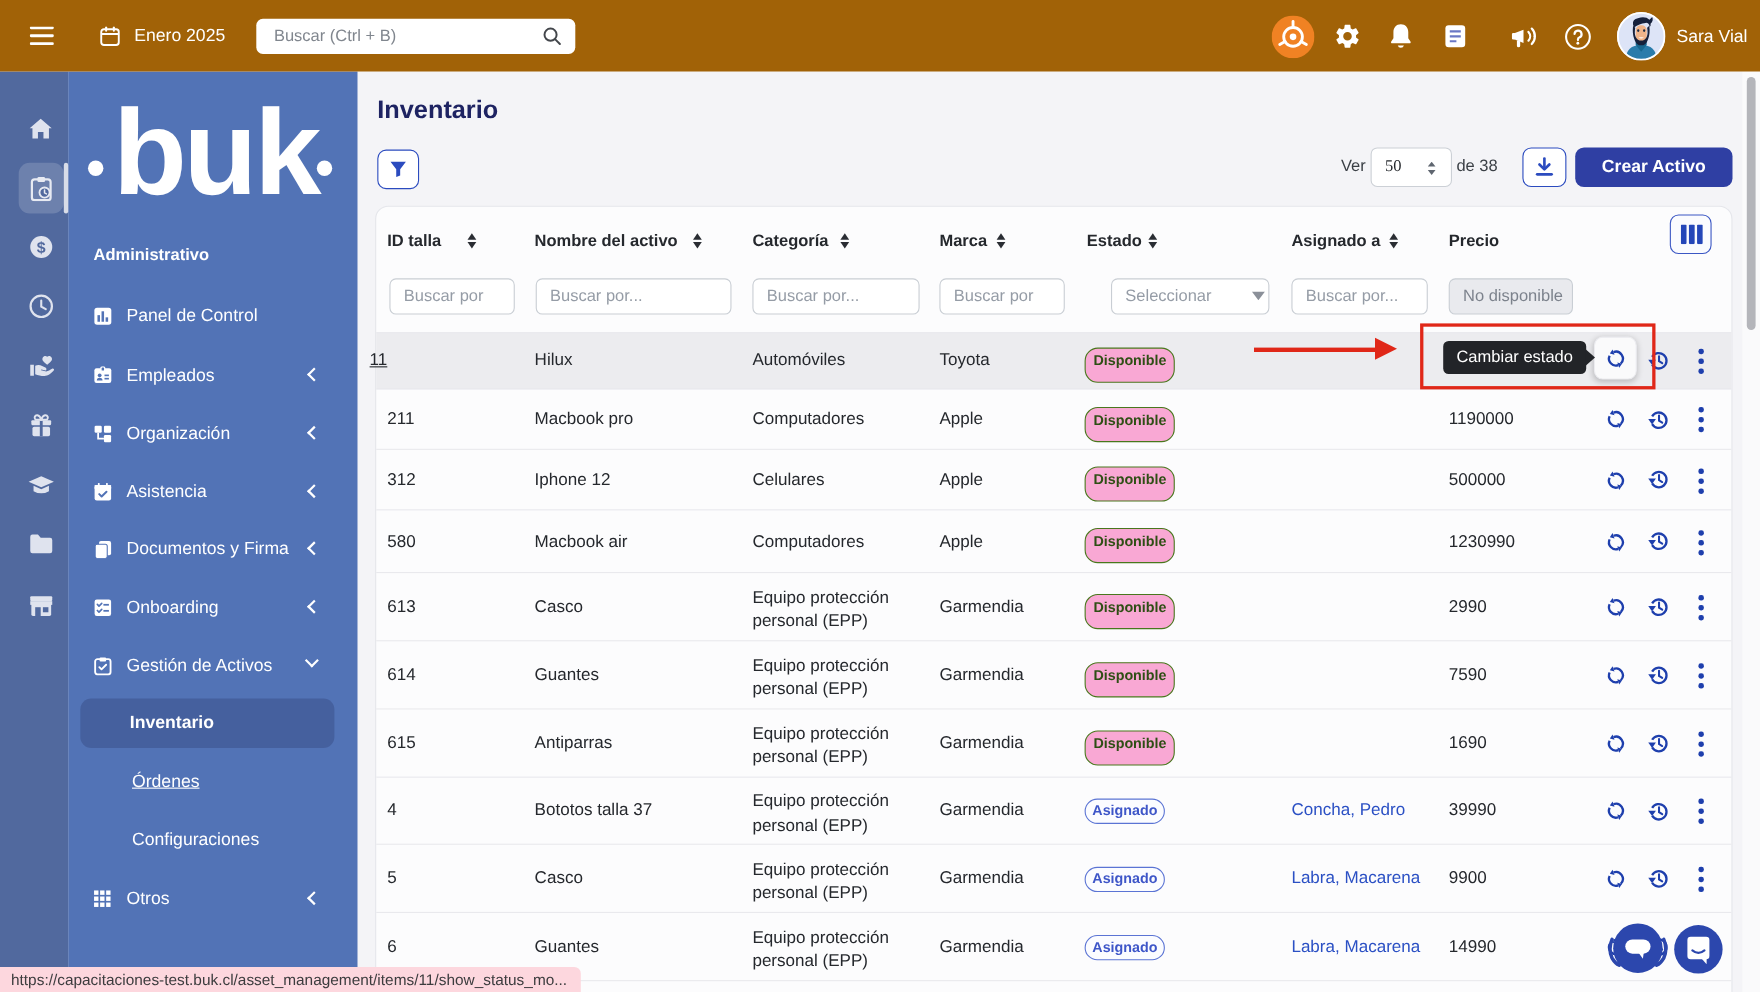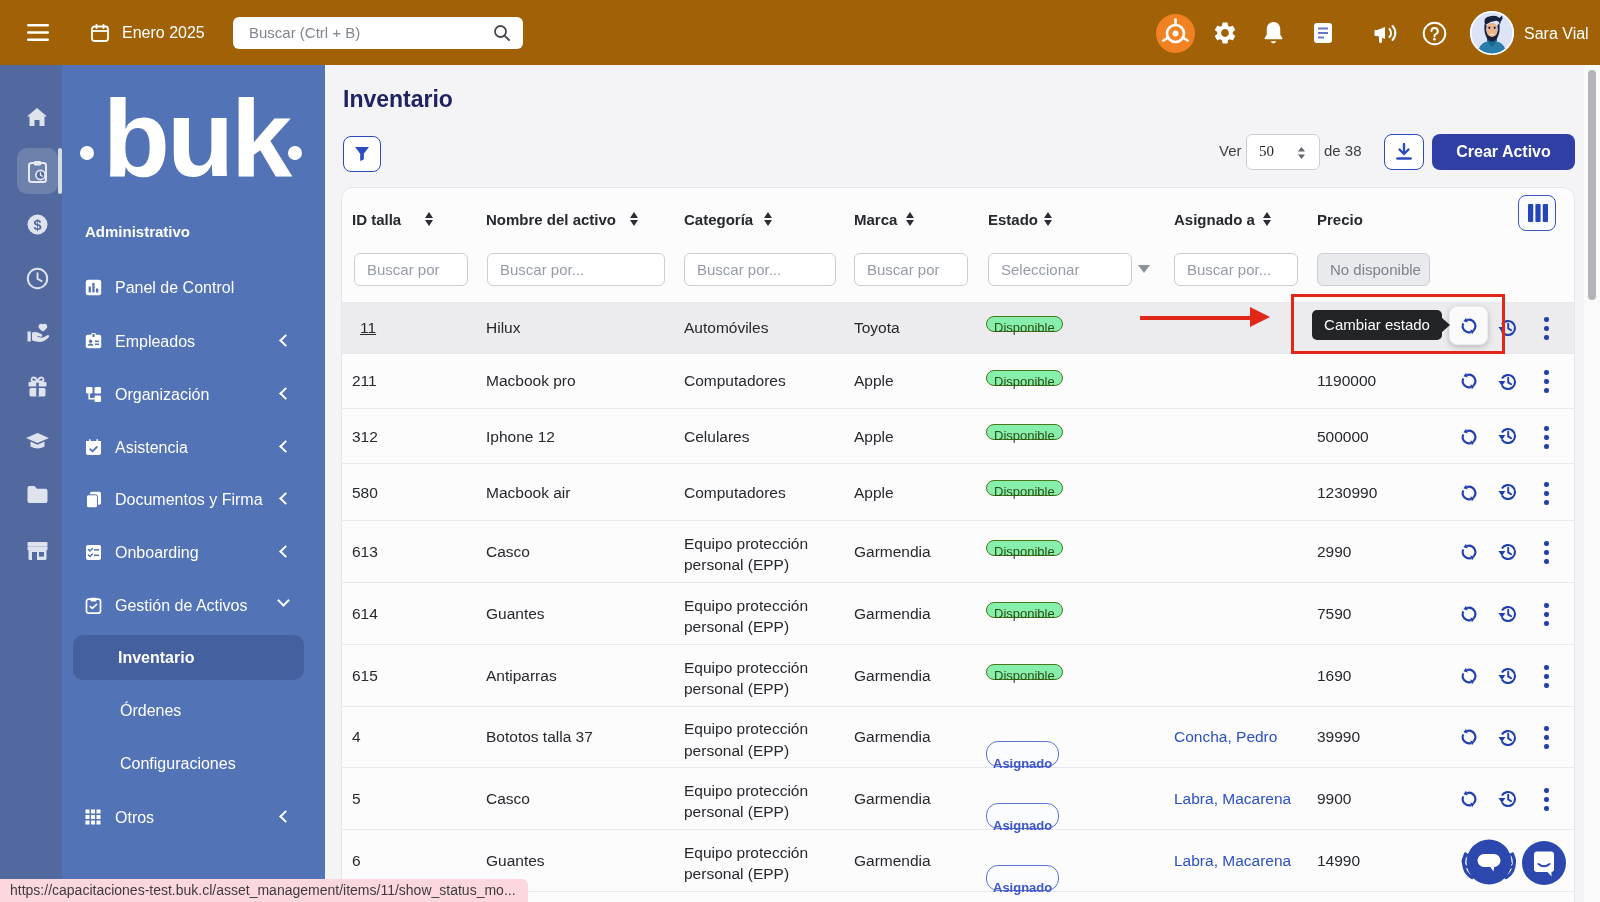--- a/index.html
+++ b/index.html
@@ -39,22 +39,22 @@
 
   
   #card { position:absolute; left:341px; top:187px; width:1234px; height:760px; background:#fcfcfd; border:1px solid #e5e6eb; border-radius:12px; }
   .th { position:absolute; top:211px; font-size:15px; font-weight:bold; color:#25282d; height:18px; }
   .sorticon { position:absolute; top:212px; width:9px; height:14px; }
   .sorticon .u { position:absolute; left:0; top:0; width:0; height:0; border-left:4.5px solid transparent; border-right:4.5px solid transparent; border-bottom:6px solid #2a2d33; }
   .sorticon .d { position:absolute; left:0; bottom:0; width:0; height:0; border-left:4.5px solid transparent; border-right:4.5px solid transparent; border-top:6px solid #2a2d33; }
   .finput { position:absolute; top:253px; height:33px; background:#fff; border:1px solid #c9ced4; border-radius:6px; font-size:15px; color:#959ca6; line-height:31px; padding-left:12px; white-space:nowrap; overflow:hidden; }
   .row { position:absolute; left:342px; width:1232px; border-bottom:1px solid #e9e9ed; }
   .cell { position:absolute; font-size:15.5px; color:#25282d; }
-  .badge-g { position:absolute; left:644px; height:16px; padding:0 7px; background:#86efac; border:1.5px solid #49771d; border-radius:12px; color:#2e4e14; font-size:13px; font-weight:normal; line-height:21px; }
-  .badge-b { position:absolute; left:644px; height:23px; padding:12px 6px; background:#fbfcff; border:1.5px solid #5b74d4; border-radius:12px; color:#3e56c8; font-size:13px; font-weight:bold; line-height:20px;margin-top:15px; }
+  .badge-g { position:absolute; left:644px; height:32px; padding:0 7px; background:#f9a8d4; border:1.5px solid #49771d; border-radius:12px; color:#2e4e14; font-size:13px; font-weight:bold; line-height:21px; }
+  .badge-b { position:absolute; left:644px; height:23px; padding:0 6px; background:#fbfcff; border:1.5px solid #5b74d4; border-radius:12px; color:#3e56c8; font-size:13px; font-weight:bold; line-height:20px; }
   .link { color:#2b50c4; }
   .kebab { position:absolute; left:1544px; width:4px; }
   .kebab i { display:block; width:4.5px; height:4.5px; border-radius:50%; background:#1e3fad; margin-bottom:4.5px; }
 
   
   #sbtrack { position:absolute; left:1584px; top:65px; width:16px; height:837px; background:#fafafb; z-index:25; }
   #sbthumb { position:absolute; left:4px; top:5px; width:8px; height:230px; background:#b4b5ba; border-radius:4px; }
 
   
   #redbox { position:absolute; left:1291px; top:294px; width:214px; height:60px; border:3px solid #e02718; z-index:12; }
@@ -309,21 +309,21 @@
         <rect x="5.5" y="0.8" width="6" height="3.6" rx="1" fill="#fff"></rect>
         <path d="M5.3 9.5 L7.3 11.5 L11.5 7.3" fill="none" stroke="#fff" stroke-width="1.7" stroke-linecap="round" stroke-linejoin="round"></path>
       </svg>
     <span class="lbl">Gestión de Activos</span>
     <span class="chev d" style="left:217px; top:2px;"></span>
   </div>
 
   <div id="pill"></div>
   <span style="position:absolute; left:56px; top:584px; font-size:16px; font-weight:bold; color:#fff;">Inventario</span>
 
-  <span style="position:absolute; left:58px; top:637px; font-size:16px; color:#fff;">Órdenes</span>
+  <span style="position:absolute; left:58px; top:637px; font-size:16px; color:#fff;text-decoration:underline;">Órdenes</span>
 
   <span style="position:absolute; left:58px; top:690px; font-size:16px; color:#fff;">Configuraciones</span>
 
   <div class="mi" style="top:741px;">
     <svg class="ic" width="16" height="16" viewBox="0 0 16 16">
         <g fill="#fff">
           <rect x="0.5" y="0.5" width="4" height="4"></rect>
           <rect x="6" y="0.5" width="4" height="4"></rect>
           <rect x="11.5" y="0.5" width="4" height="4"></rect>
           <rect x="0.5" y="6" width="4" height="4"></rect>
@@ -402,30 +402,30 @@
 <span class="sorticon" style="left:1263px;">
     <i class="u"></i>
     <i class="d"></i>
   </span>
 <span class="th" style="left:1317px;">Precio</span>
 
 <div class="finput" style="left:354px; width:114px;">Buscar por</div>
 <div class="finput" style="left:487px; width:178px;">Buscar por...</div>
 <div class="finput" style="left:684px; width:152px;">Buscar por...</div>
 <div class="finput" style="left:854px; width:114px;">Buscar por</div>
-<div class="finput" style="left:988px; width:144px;">Seleccionar</div>
+<div class="finput" style="left:1010px; width:144px;">Seleccionar</div>
 <div class="finput" style="left:1174px; width:124px;">Buscar por...</div>
 <div class="finput" style="left:1317px; width:113px; background:#e9eaee; color:#7c828c;">No disponible</div>
 <svg class="abs" style="left:1138px; top:265px;" width="12" height="8" viewBox="0 0 12 8">
     <path d="M0 0 L12 0 L6 8 Z" fill="#8b9099"></path>
   </svg>
 
 <div id="rows">
 <div class="row" style="top:302px; height:52px; background:#ececef; border-top:1px solid #e9e9ed;"></div>
-<span class="cell" style="left:360px; top:319px;text-decoration:underline;">11</span>
+<span class="cell" style="left:336px; top:319px;text-decoration:underline;">11</span>
 <span class="cell" style="left:486px; top:319px;">Hilux</span>
 <span class="cell" style="left:684px; top:319px;">Automóviles</span>
 <span class="cell" style="left:854px; top:319px;">Toyota</span>
 <span class="badge-g" style="left:986px; top:316px;">Disponible</span>
 <svg class="abs" style="left:1498px; top:318px;" width="20" height="20" viewBox="0 0 20 20">
       <use href="#ic-history"></use>
     </svg>
 <div class="kebab" style="top:317px;">
       <i></i>
       <i></i>

